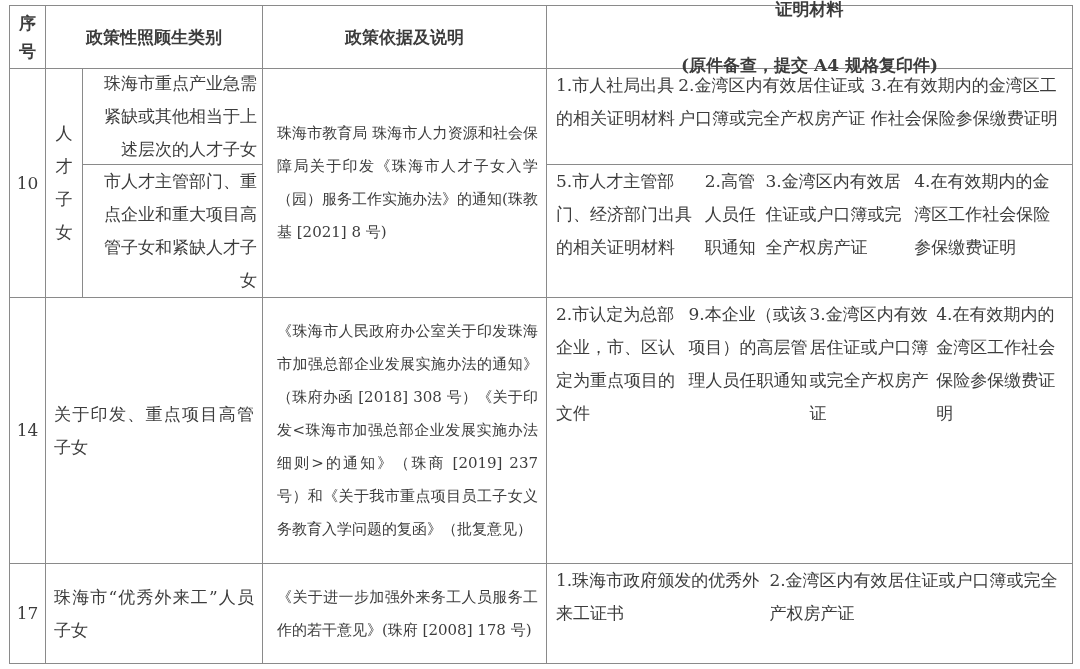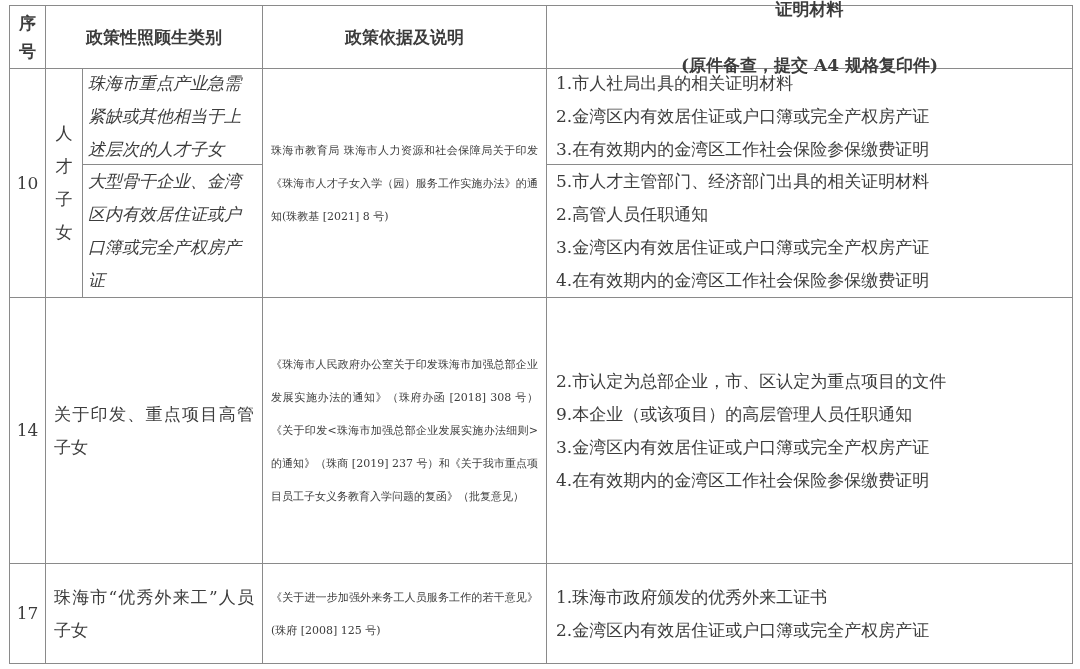--- a/index.html
+++ b/index.html
@@ -27,24 +27,24 @@
     display:flex;align-items:center;justify-content:center;
     font-size:17px;line-height:33px;
     box-sizing:border-box;
   }
   .lastcol{border-right:none;}
   .lastrow{border-bottom:none;}
   .hd{font-weight:bold;line-height:28px;}
   .hd-mat{flex-direction:column;gap:28px;}
   .hd-mat div{text-align:center;}
   .wrap1{width:1.06em;word-break:break-all;text-align:center;}
-  .cat-c{text-align:left;padding:0 5px;font-style:italic;}
+  .cat-c{text-align:right;padding:0 5px;}
   .jus{text-align:justify;text-justify:inter-ideograph;padding:0 8px;width:100%;}
-  .pol{font-size:11px;}
-  .mats{flex-direction:column;align-items:stretch;justify-content:center;padding:0 9px;}
+  .pol{font-size:15px;margin-left:6px;}
+  .mats{flex-direction:row;align-items:stretch;justify-content:center;padding:0 9px;}
   .mats div{text-align:left;}
 </style>
 </head>
 <body>
 
 <div class="tbl">
 
   <div class="c hd" style="grid-area:1/1/2/2">
     <div class="wrap1">序号</div>
   </div>
@@ -70,21 +70,21 @@
   </div>
   <div class="c" style="grid-area:2/4/4/5">
     <div class="jus pol">珠海市教育局 珠海市人力资源和社会保障局关于印发《珠海市人才子女入学（园）服务工作实施办法》的通知(珠教基 [2021] 8 号)</div>
   </div>
   <div class="c mats lastcol" style="grid-area:2/5/3/6">
     <div>1.市人社局出具的相关证明材料</div>
     <div>2.金湾区内有效居住证或户口簿或完全产权房产证</div>
     <div>3.在有效期内的金湾区工作社会保险参保缴费证明</div>
   </div>
   <div class="c" style="grid-area:3/3/4/4">
-    <div class="cat-c">大型骨干企业、金湾区内有效居住证或户口簿或完全产权房产证</div>
+    <div class="cat-c">市人才主管部门、重点企业和重大项目高管子女和紧缺人才子女</div>
   </div>
   <div class="c mats lastcol" style="grid-area:3/5/4/6">
     <div>5.市人才主管部门、经济部门出具的相关证明材料</div>
     <div>2.高管人员任职通知</div>
     <div>3.金湾区内有效居住证或户口簿或完全产权房产证</div>
     <div>4.在有效期内的金湾区工作社会保险参保缴费证明</div>
   </div>
 
   <div class="c" style="grid-area:4/1/5/2">
     <div>14</div>
@@ -102,20 +102,20 @@
     <div>4.在有效期内的金湾区工作社会保险参保缴费证明</div>
   </div>
 
   <div class="c lastrow" style="grid-area:5/1/6/2">
     <div>17</div>
   </div>
   <div class="c lastrow" style="grid-area:5/2/6/4">
     <div class="jus">珠海市“优秀外来工”人员子女</div>
   </div>
   <div class="c lastrow" style="grid-area:5/4/6/5">
-    <div class="jus pol">《关于进一步加强外来务工人员服务工作的若干意见》(珠府 [2008] 125 号)</div>
+    <div class="jus pol">《关于进一步加强外来务工人员服务工作的若干意见》(珠府 [2008] 178 号)</div>
   </div>
   <div class="c mats lastcol lastrow" style="grid-area:5/5/6/6">
     <div>1.珠海市政府颁发的优秀外来工证书</div>
     <div>2.金湾区内有效居住证或户口簿或完全产权房产证</div>
   </div>
 
 </div>
 
 </body></html>

